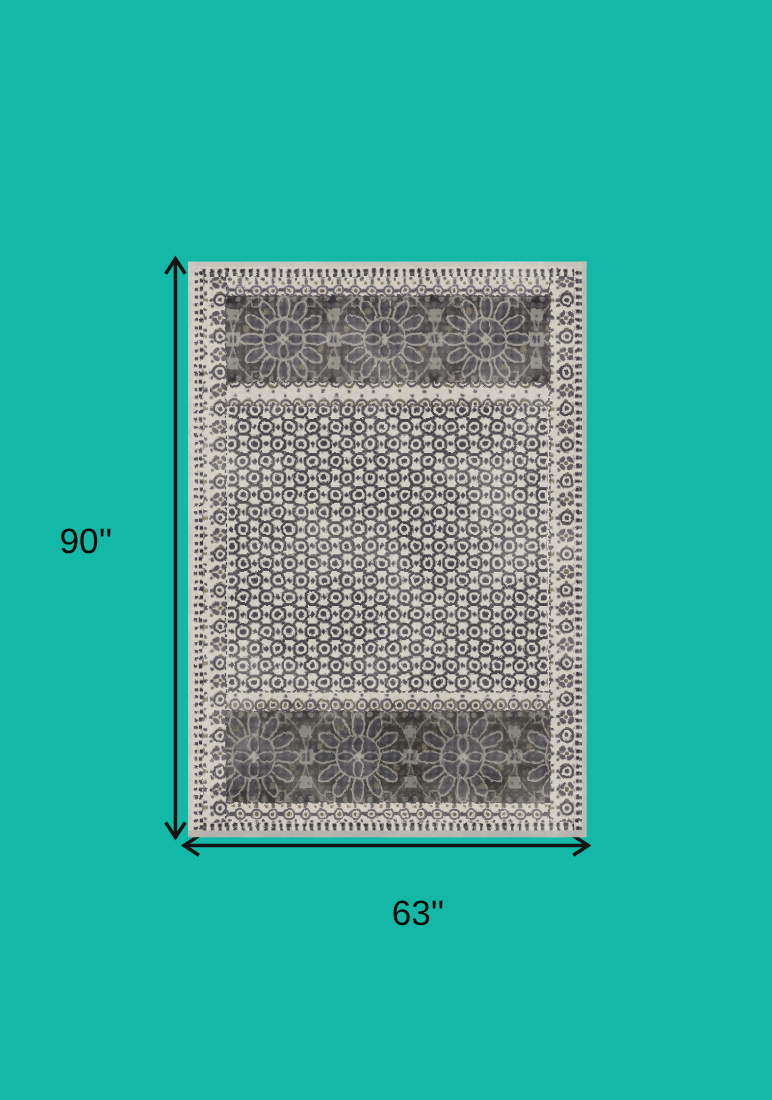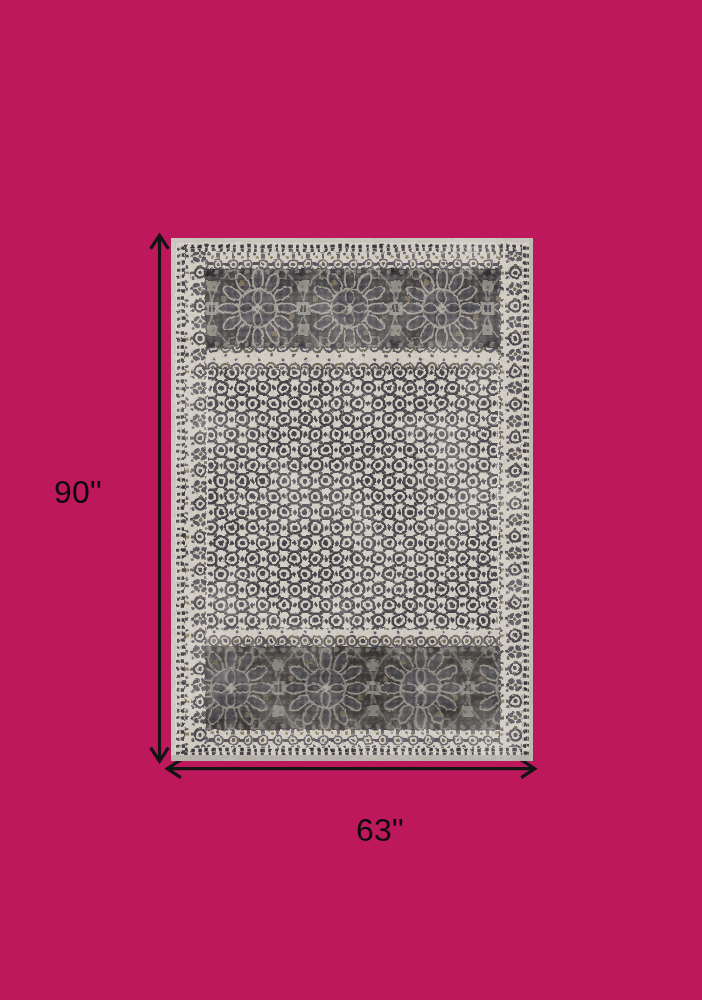--- a/index.html
+++ b/index.html
@@ -1,16 +1,16 @@
 <!DOCTYPE html>
 <html><head>
 <meta charset="utf-8">
 <style>
   html,body{margin:0;padding:0;background:#ffffff;}
-  .wrap{width:702px;height:1000px;position:relative;background:#be185d;overflow:hidden;}
+  .wrap{width:702px;height:1000px;position:relative;background:#14b8a6;overflow:hidden;}
   svg{display:block;}
 </style>
 </head>
 <body>
 <div class="wrap">
 <svg width="702" height="1000" viewBox="0 0 702 1000" xmlns="http://www.w3.org/2000/svg">
 <defs>
 
   <pattern id="tickH" width="7" height="9" patternUnits="userSpaceOnUse">
     <rect width="7" height="9" fill="#d7d3ca"></rect>

